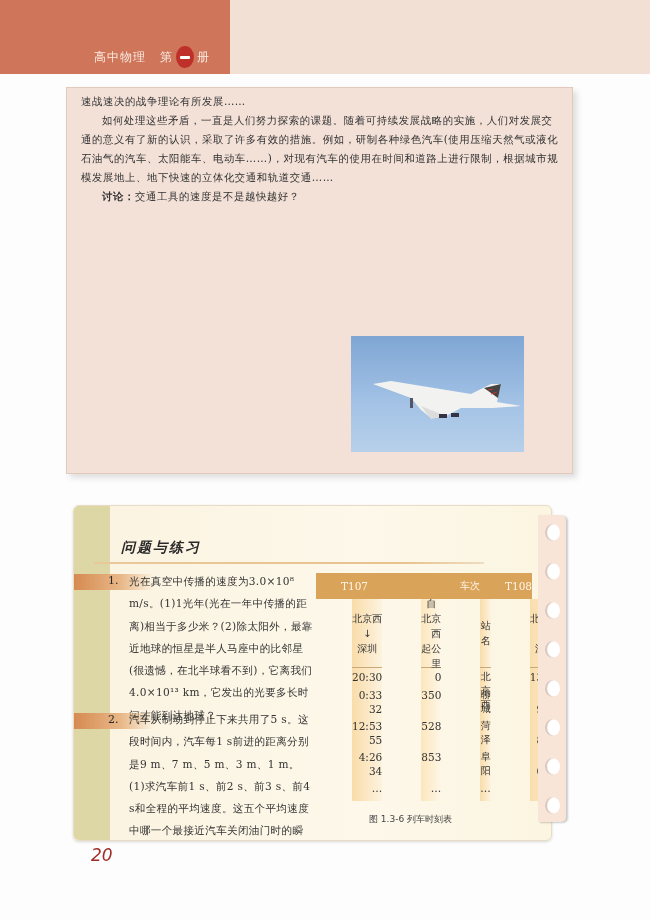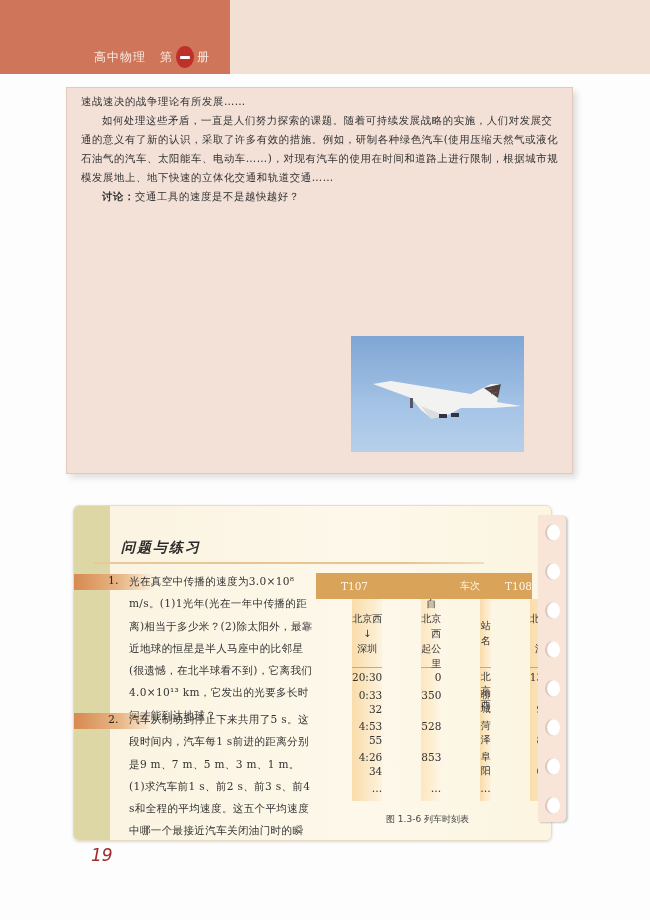--- a/index.html
+++ b/index.html
@@ -31,21 +31,21 @@
   .tt-head{height:26px;background:#d9a45a;display:flex;color:#fff5e6;font-size:10.5px;align-items:center;}
   .tt-head div{text-align:right;}
   .tt-body{display:flex;}
   .tt-col{background:linear-gradient(90deg,#f9dcaa,#fdf3de);font-size:10.5px;color:#333;text-align:right;margin-left:36px;}
   .tt-col.c2{background:linear-gradient(90deg,#fde6bd,#fef6e6);}
   .tt-colhdr{height:68px;display:flex;flex-direction:column;justify-content:center;align-items:center;line-height:15px;font-family:"DejaVu Sans",sans-serif;font-size:10px;border-bottom:1px solid #caa878;}
   .tt-cell{height:31px;line-height:14px;padding-top:2px;box-sizing:border-box;}
   .tt-cell.first{height:18px;}
   .tt-cell.last{height:22px;}
   .zh{font-family:"DejaVu Sans",sans-serif;font-size:10px;}
-  .fig-cap{position:absolute;left:312px;top:307px;font-size:9px;color:#444;font-family:"DejaVu Sans",sans-serif;}
+  .fig-cap{position:absolute;left:295px;top:307px;font-size:9px;color:#444;font-family:"DejaVu Sans",sans-serif;}
 
   .tab-strip{position:absolute;left:538px;top:515px;width:28px;height:307px;background:#f9e4d8;border-radius:0 5px 5px 0;box-shadow:2px 1px 2px rgba(0,0,0,0.2);}
   .hole{position:absolute;left:7px;width:15px;height:17px;border-radius:50%;background:#fff;box-shadow:inset 2px 0 1px #d8c4b8;}
   .page-num{position:absolute;left:91px;top:845px;font-family:"DejaVu Sans",sans-serif;font-style:italic;font-size:17px;color:#9e2c2a;}
 </style>
 </head>
 <body>
 
 <div class="hdr-left"></div>
 <div class="hdr-right"></div>
@@ -98,21 +98,21 @@
     <div class="tt-body">
       <div class="tt-col" style="width:52px;margin-right:3px">
         <div class="tt-colhdr">
           <span>北京西</span>
           <span>↓</span>
           <span>深圳</span>
         </div>
         <div class="tt-cell first">20:30</div>
         <div class="tt-cell" style="white-space:pre-line">0:33
 32</div>
-        <div class="tt-cell" style="white-space:pre-line">4:53
+        <div class="tt-cell" style="white-space:pre-line">12:53
 55</div>
         <div class="tt-cell" style="white-space:pre-line">4:26
 34</div>
         <div class="tt-cell last">…</div>
       </div>
       <div class="tt-col c2" style="width:53px;margin-right:3px">
         <div class="tt-colhdr">
           <span>自</span>
           <span>北京西</span>
           <span>起公里</span>
@@ -157,13 +157,13 @@
   <div class="hole" style="top:9px"></div>
   <div class="hole" style="top:48px"></div>
   <div class="hole" style="top:87px"></div>
   <div class="hole" style="top:126px"></div>
   <div class="hole" style="top:165px"></div>
   <div class="hole" style="top:204px"></div>
   <div class="hole" style="top:243px"></div>
   <div class="hole" style="top:282px"></div>
 </div>
 
-<div class="page-num">19</div>
+<div class="page-num">20</div>
 
 </body></html>

